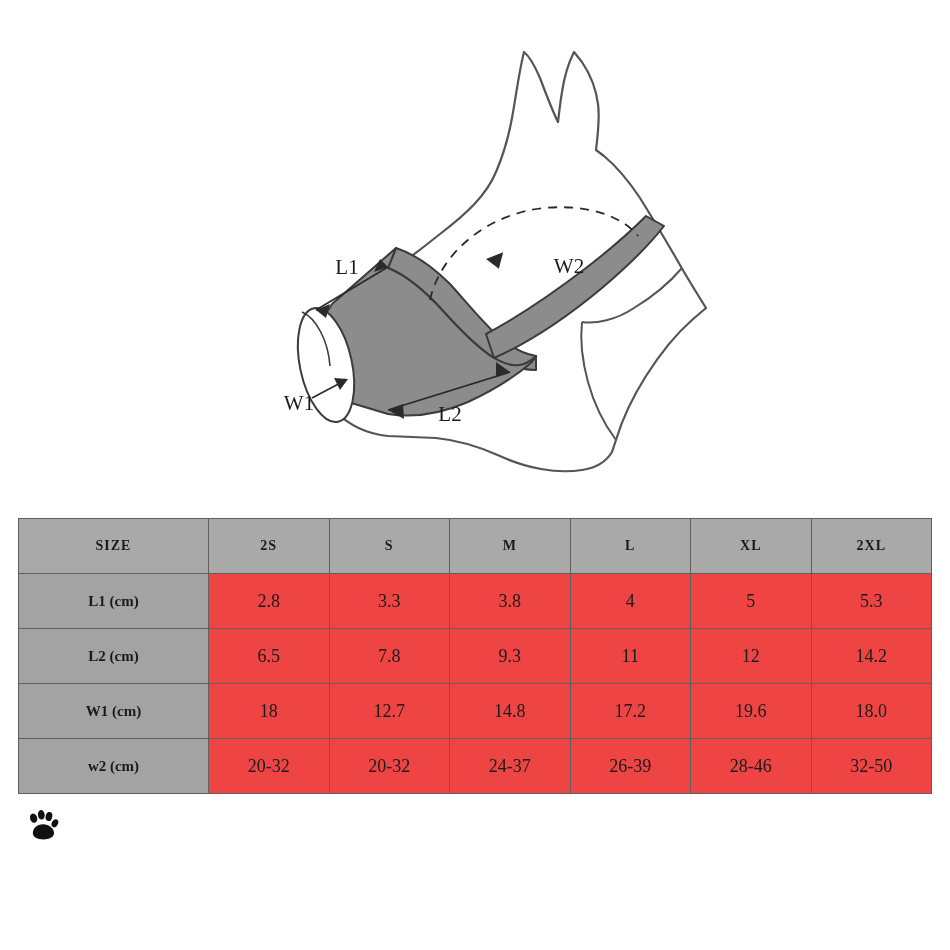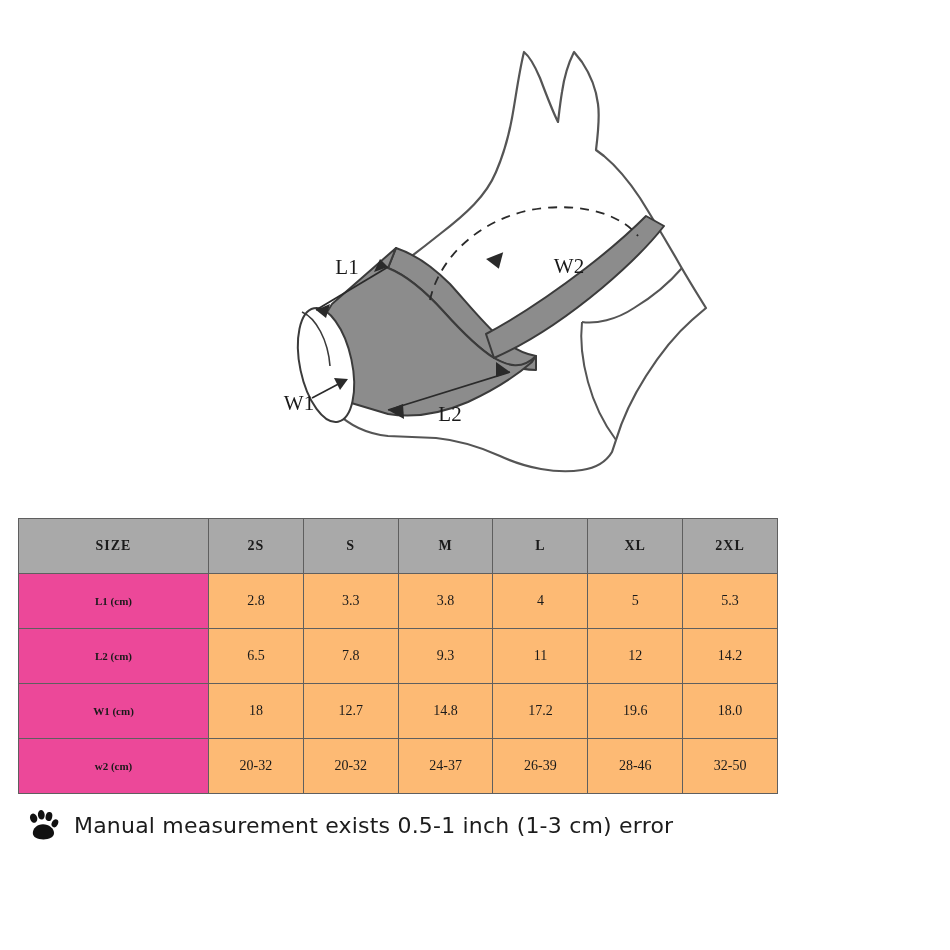--- a/index.html
+++ b/index.html
@@ -36,47 +36,47 @@
 
   
   #size-table-wrap {
     position: absolute;
     left: 18px;
     top: 518px;
     width: 914px;
   }
   table.size-table {
     border-collapse: collapse;
-    width: 760px;
+    width: 914px;
     table-layout: fixed;
   }
   table.size-table td {
     border: 1px solid #5f5f5f;
     text-align: center;
     vertical-align: middle;
     font-family: "Liberation Serif", serif;
     font-size: 15px;
     color: #1a1a1a;
     height: 54px;
     padding: 0;
   }
   table.size-table td.hdr {
     background: #a9a9a9;
     font-weight: bold;
     letter-spacing: 1px;
     font-size: 14px;
   }
   table.size-table td.rowhdr {
-    background: #ec4899;
+    background: #a3a3a3;
     font-weight: bold;
-    font-size: 11px;
+    font-size: 15px;
   }
   table.size-table td.val {
-    background: #fdba74;
-    font-size: 14px;
+    background: #ef4444;
+    font-size: 18px;
   }
   col.c0 { width: 190px; }
 
   
   #footnote {
     position: absolute;
     left: 26px;
     top: 808px;
     display: flex;
     align-items: center;
@@ -267,16 +267,15 @@
   </div>
 
   <div id="footnote">
     <svg class="paw" viewBox="0 0 40 40" xmlns="http://www.w3.org/2000/svg">
       <ellipse cx="9" cy="12" rx="4.2" ry="5.6" fill="#111111" transform="rotate(-18 9 12)"></ellipse>
       <ellipse cx="18" cy="8" rx="4.0" ry="5.6" fill="#111111" transform="rotate(-6 18 8)"></ellipse>
       <ellipse cx="27" cy="10" rx="3.9" ry="5.4" fill="#111111" transform="rotate(12 27 10)"></ellipse>
       <ellipse cx="34" cy="18" rx="3.6" ry="4.9" fill="#111111" transform="rotate(28 34 18)"></ellipse>
       <path d="M20 19 C 27 19, 33 24, 33 29.5 C 33 34.5, 27 37, 20.5 37 C 13.5 37, 8 34.5, 8 29.5 C 8 24, 13 19, 20 19 Z" fill="#111111"></path>
     </svg>
-    <span class="note-text">Manual measurement exists 0.5-1 inch (1-3 cm) error</span>
   </div>
 
 </div>
 
 </body></html>

